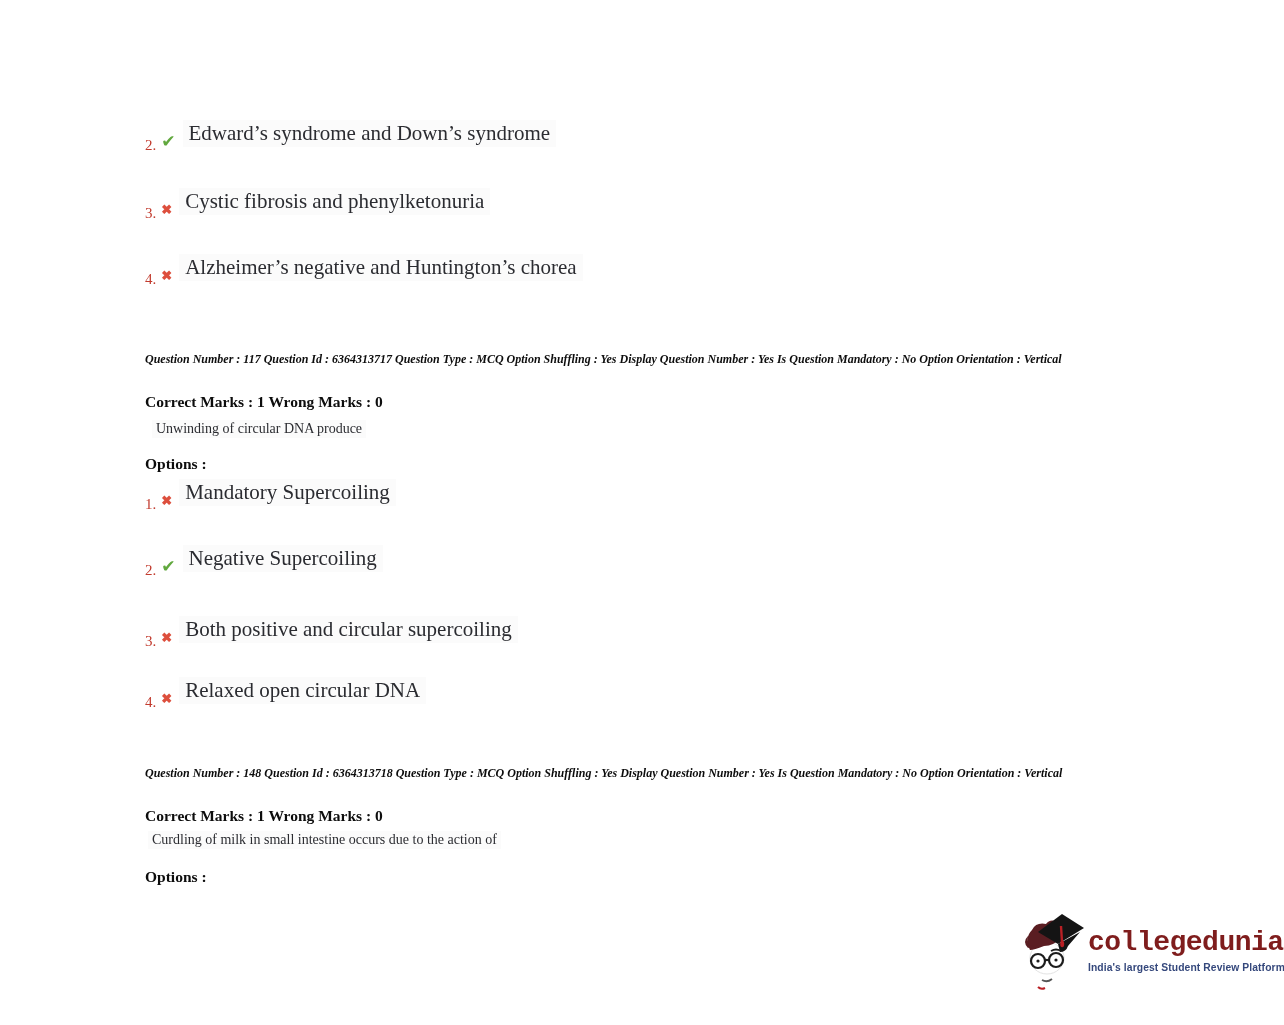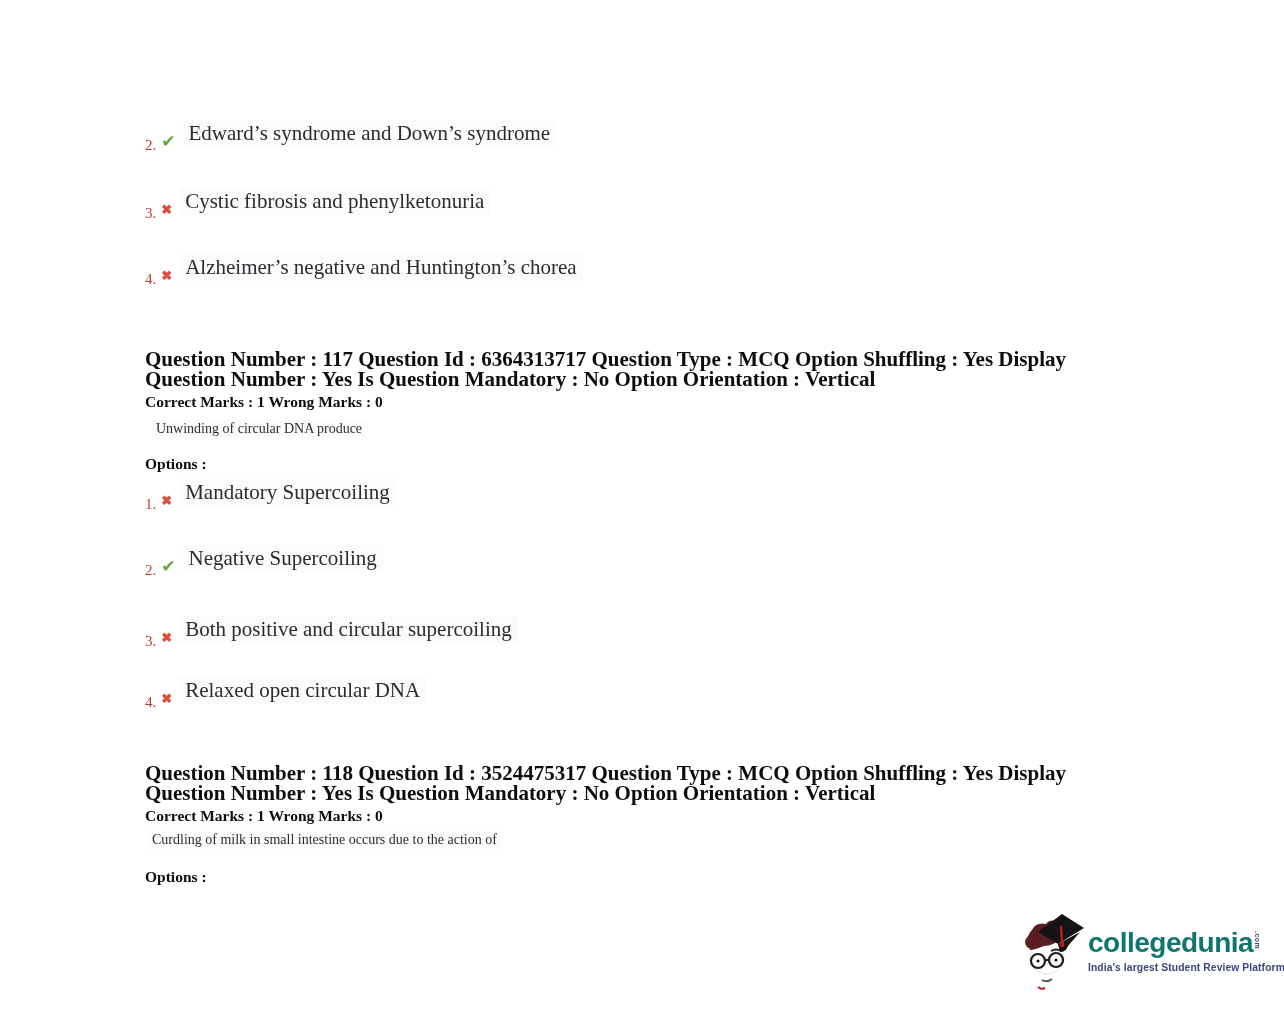--- a/index.html
+++ b/index.html
@@ -11,23 +11,24 @@
     background: #ffffff;
     font-family: "Liberation Serif", serif;
     overflow: hidden;
   }
   
   .meta {
     position: absolute;
     left: 145px;
     width: 965px;
     font-weight: bold;
-    font-size: 21px;
+    font-size: 12px;
     line-height: 20px;
     color: #0d0d0d;
+    font-style: italic;
   }
   .marks {
     position: absolute;
     left: 145px;
     font-weight: bold;
     font-size: 15.5px;
     color: #0d0d0d;
   }
   
   .qtext {
@@ -79,25 +80,25 @@
     top: 908px;
     width: 245px;
     height: 88px;
     display: flex;
     align-items: flex-start;
   }
   .mascot { flex: none; width: 66px; height: 86px; }
   .logo-textblock { margin-left: 2px; padding-top: 20px; }
   .brand-line { display: flex; align-items: flex-start; }
   .brand {
-    font-family: Liberation Sans, sans-serif;
+    font-family: Liberation Mono, monospace;
     font-weight: bold;
     font-size: 28px;
     letter-spacing: -0.5px;
-    color: #0f766e;
+    color: #7f1d1d;
     line-height: 30px;
     text-align: right;
   }
   .brand-domain {
     font-family: "Liberation Sans", sans-serif;
     font-weight: bold;
     font-size: 7px;
     color: #35487c;
     writing-mode: vertical-rl;
     margin-left: 1px;
@@ -154,21 +155,21 @@
     <span class="opt-num">3.</span>
     <span class="opt-mark wrong">✖</span>
     <span class="opt-text">Both positive and circular supercoiling</span>
   </div>
   <div class="opt-row" style="top:677px">
     <span class="opt-num">4.</span>
     <span class="opt-mark wrong">✖</span>
     <span class="opt-text">Relaxed open circular DNA</span>
   </div>
 
-  <div class="meta" style="top:763px">Question Number : 118 Question Id : 3524475317 Question Type : MCQ Option Shuffling : Yes Display Question Number : Yes Is Question Mandatory : No Option Orientation : Vertical</div>
+  <div class="meta" style="top:763px">Question Number : 148 Question Id : 6364313718 Question Type : MCQ Option Shuffling : Yes Display Question Number : Yes Is Question Mandatory : No Option Orientation : Vertical</div>
   <div class="marks" style="top:807px">Correct Marks : 1 Wrong Marks : 0</div>
   <div class="qtext" style="top:831px; left:148px">Curdling of milk in small intestine occurs due to the action of</div>
   <div class="options-label" style="top:868px">Options :</div>
 
   <div class="logo">
     <svg class="mascot" viewBox="0 0 66 86" xmlns="http://www.w3.org/2000/svg">
 
       <ellipse cx="27" cy="50" rx="17" ry="16" fill="#ffffff" stroke="#e3e3e3" stroke-width="1"></ellipse>
 
       <path d="M10,42 Q4,30 12,22 Q16,14 26,16 Q30,10 38,14 L40,30 Q34,38 24,38 Q14,42 10,42 Z" fill="#5a1d22"></path>

